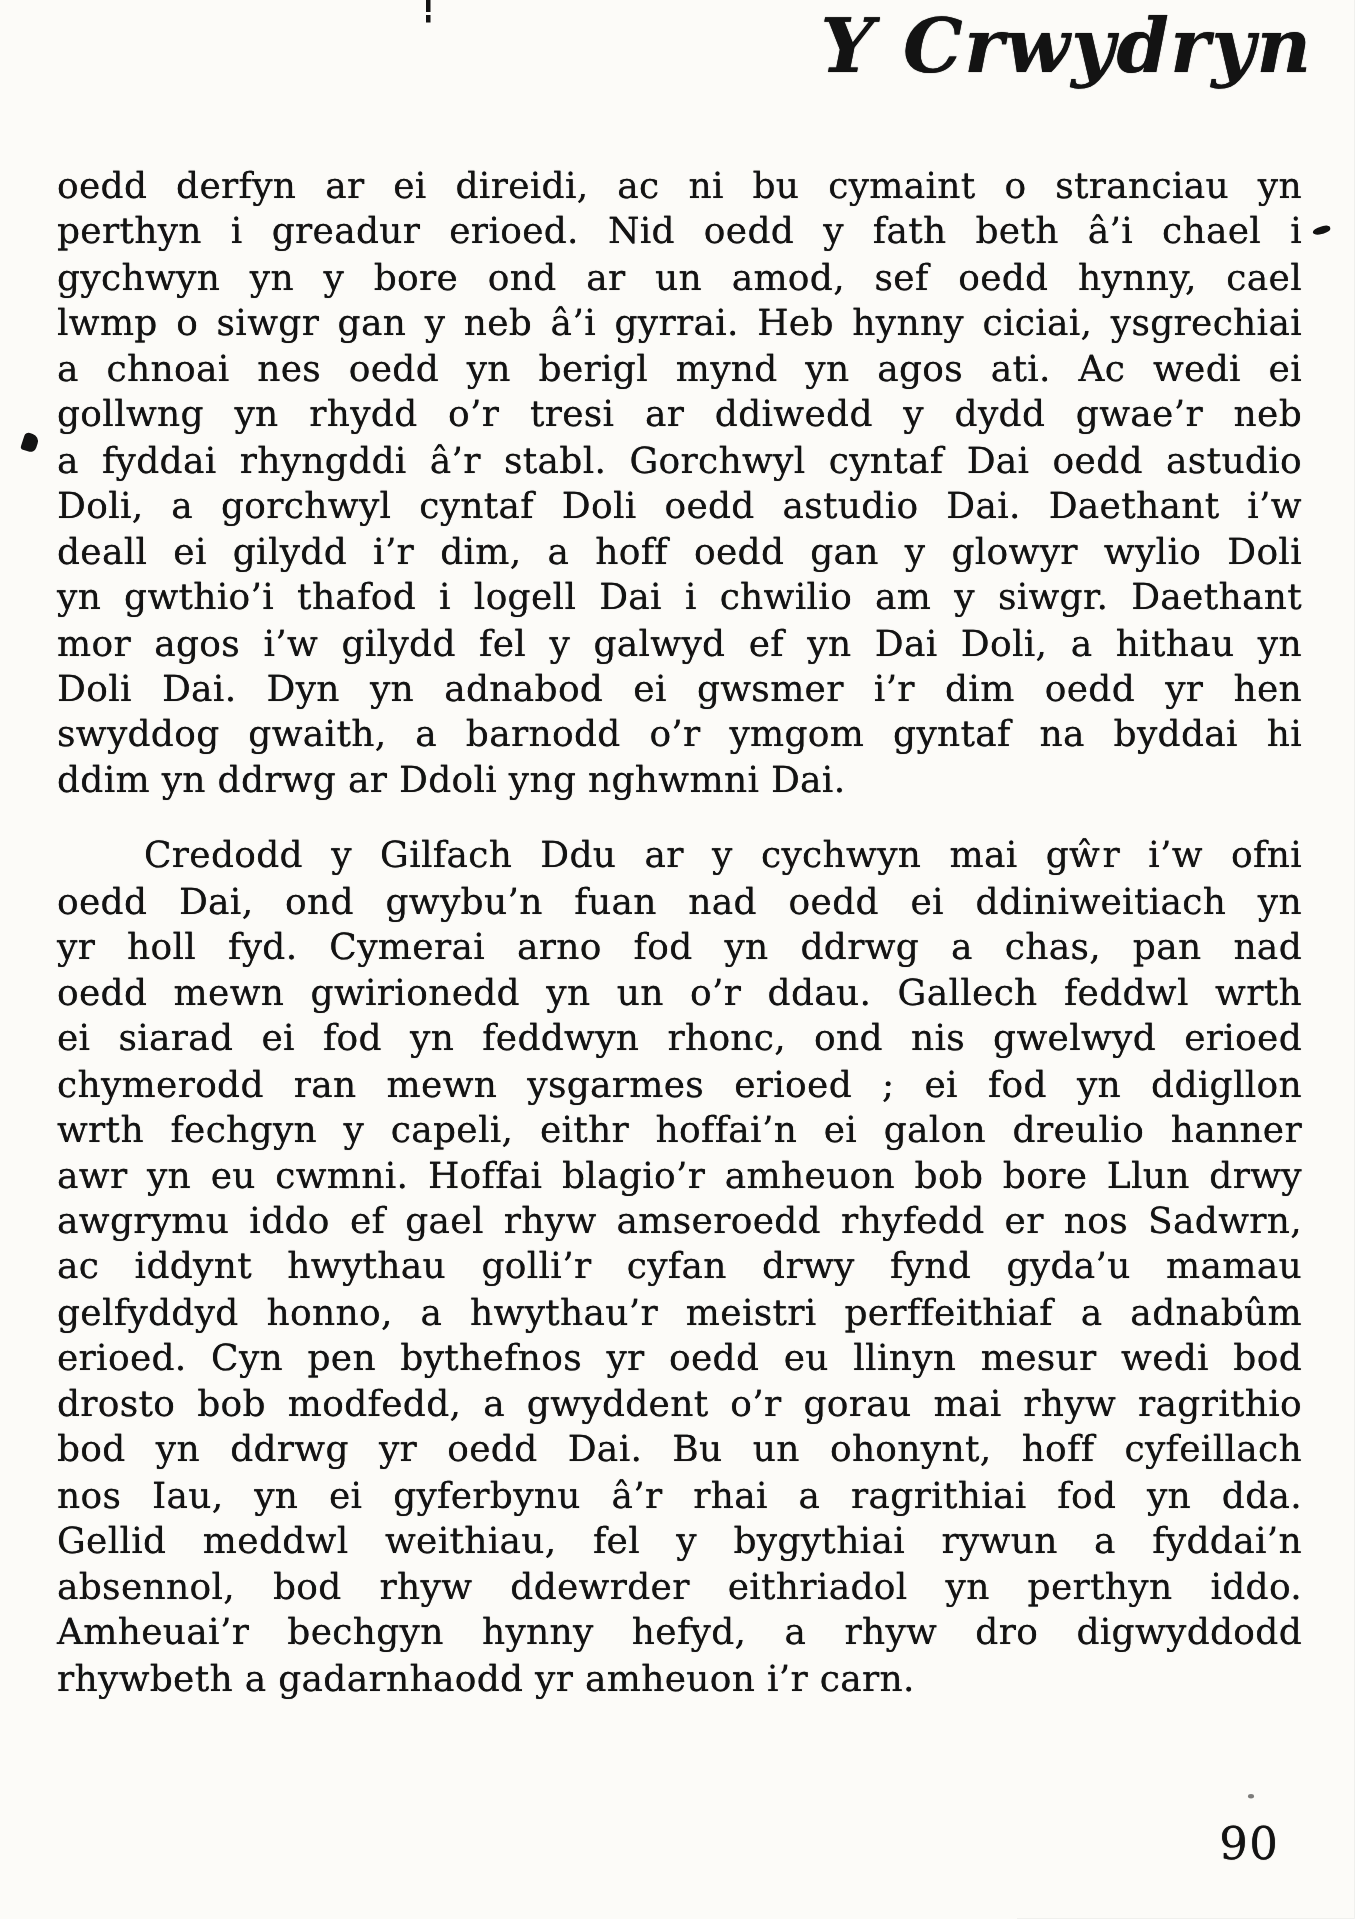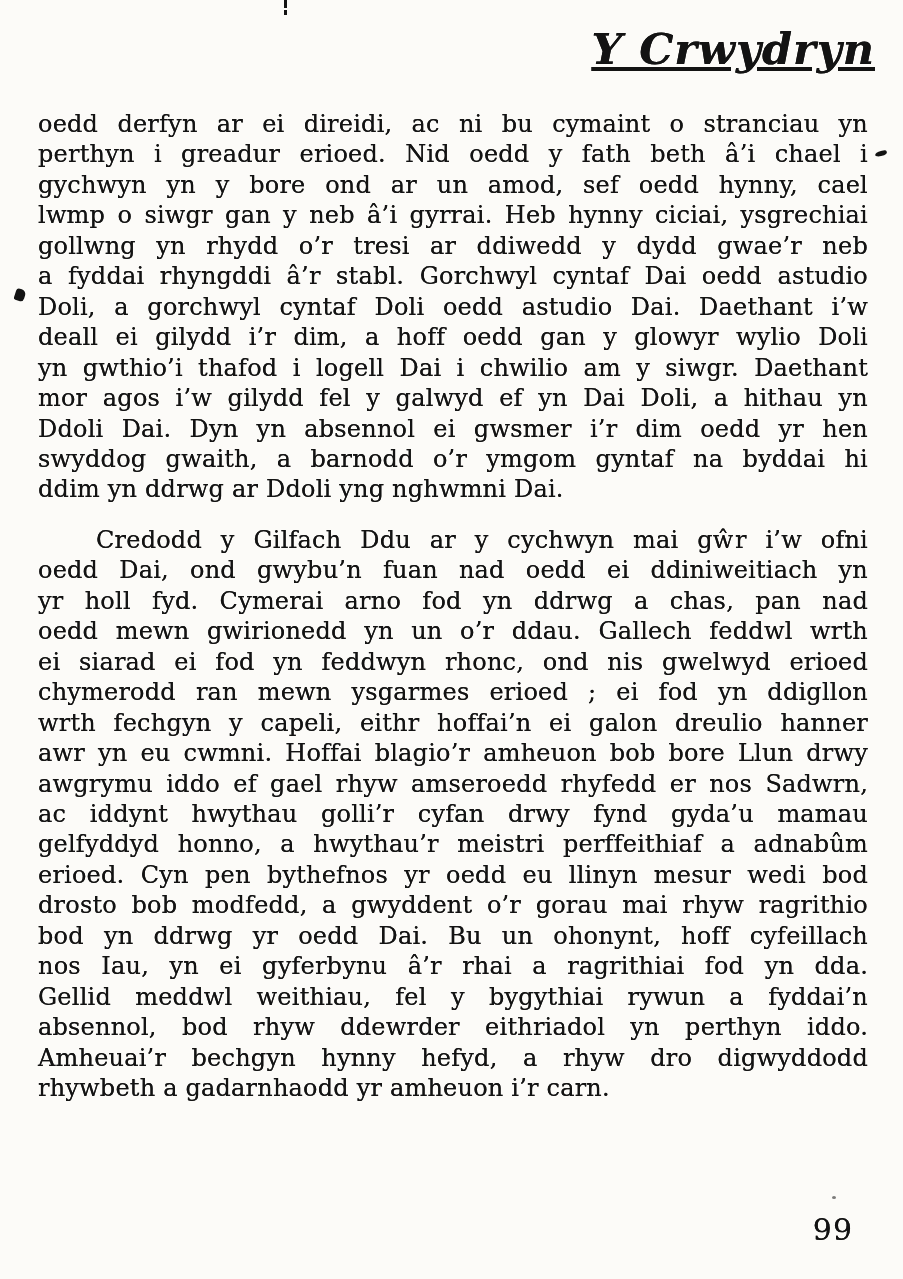--- a/index.html
+++ b/index.html
@@ -12,30 +12,29 @@
     position:relative;
     width:903px;
     height:1279px;
     background:var(--paper);
     overflow:hidden;
     font-family:"DejaVu Serif","Liberation Serif",serif;
     color:var(--ink);
   }
   .title{
     position:absolute;
-    top:28px;
+    top:6px;
     right:28px;
-    font-size:43px;
+    font-size:50px;
     line-height:1;
     font-style:italic;
     font-weight:bold;
     letter-spacing:1px;
     color:var(--ink);
     text-shadow:0 0 .6px var(--ink);
-    text-decoration:underline;
   }
   .text-block{
     position:absolute;
     left:38px;
     top:109px;
     width:830px;
     font-size:24px;
     line-height:30.45px;
     letter-spacing:.2px;
     text-shadow:0 0 .45px rgba(10,10,10,.85);
@@ -81,27 +80,28 @@
   <div class="speck speck-dot"></div>
 
   <div class="title">Y Crwydryn</div>
 
   <div class="text-block">
       <div>
         <div class="line">oedd derfyn ar ei direidi, ac ni bu cymaint o stranciau yn</div>
         <div class="line">perthyn i greadur erioed. Nid oedd y fath beth â’i chael i</div>
         <div class="line">gychwyn yn y bore ond ar un amod, sef oedd hynny, cael</div>
         <div class="line">lwmp o siwgr gan y neb â’i gyrrai. Heb hynny ciciai, ysgrechiai</div>
+        <div class="line">a chnoai nes oedd yn berigl mynd yn agos ati. Ac wedi ei</div>
         <div class="line">gollwng yn rhydd o’r tresi ar ddiwedd y dydd gwae’r neb</div>
         <div class="line">a fyddai rhyngddi â’r stabl. Gorchwyl cyntaf Dai oedd astudio</div>
         <div class="line">Doli, a gorchwyl cyntaf Doli oedd astudio Dai. Daethant i’w</div>
         <div class="line">deall ei gilydd i’r dim, a hoff oedd gan y glowyr wylio Doli</div>
         <div class="line">yn gwthio’i thafod i logell Dai i chwilio am y siwgr. Daethant</div>
         <div class="line">mor agos i’w gilydd fel y galwyd ef yn Dai Doli, a hithau yn</div>
-        <div class="line">Ddoli Dai. Dyn yn absennol ei gwsmer i’r dim oedd yr hen</div>
+        <div class="line">Doli Dai. Dyn yn adnabod ei gwsmer i’r dim oedd yr hen</div>
         <div class="line">swyddog gwaith, a barnodd o’r ymgom gyntaf na byddai hi</div>
         <div class="line last">ddim yn ddrwg ar Ddoli yng nghwmni Dai.</div>
       </div>
       <div>
         <div class="line indent">Credodd y Gilfach Ddu ar y cychwyn mai gŵr i’w ofni</div>
         <div class="line">oedd Dai, ond gwybu’n fuan nad oedd ei ddiniweitiach yn</div>
         <div class="line">yr holl fyd.  Cymerai arno fod yn ddrwg a chas, pan nad</div>
         <div class="line">oedd mewn gwirionedd yn un o’r ddau. Gallech feddwl wrth</div>
         <div class="line">ei siarad ei fod yn feddwyn rhonc, ond nis gwelwyd erioed</div>
         <div class="line">chymerodd ran mewn ysgarmes erioed ; ei fod yn ddigllon</div>
@@ -114,15 +114,15 @@
         <div class="line">drosto bob modfedd, a gwyddent o’r gorau mai rhyw ragrithio</div>
         <div class="line">bod yn ddrwg yr oedd Dai.  Bu un ohonynt, hoff cyfeillach</div>
         <div class="line">nos Iau, yn ei gyferbynu â’r rhai a ragrithiai fod yn dda.</div>
         <div class="line">Gellid meddwl weithiau, fel y bygythiai rywun a fyddai’n</div>
         <div class="line">absennol, bod rhyw ddewrder eithriadol yn perthyn iddo.</div>
         <div class="line">Amheuai’r bechgyn hynny hefyd, a rhyw dro digwyddodd</div>
         <div class="line last">rhywbeth a gadarnhaodd yr amheuon i’r carn.</div>
       </div>
     </div>
 
-  <div class="page-number">99</div>
+  <div class="page-number">90</div>
 
 </div>
 
 </body></html>

